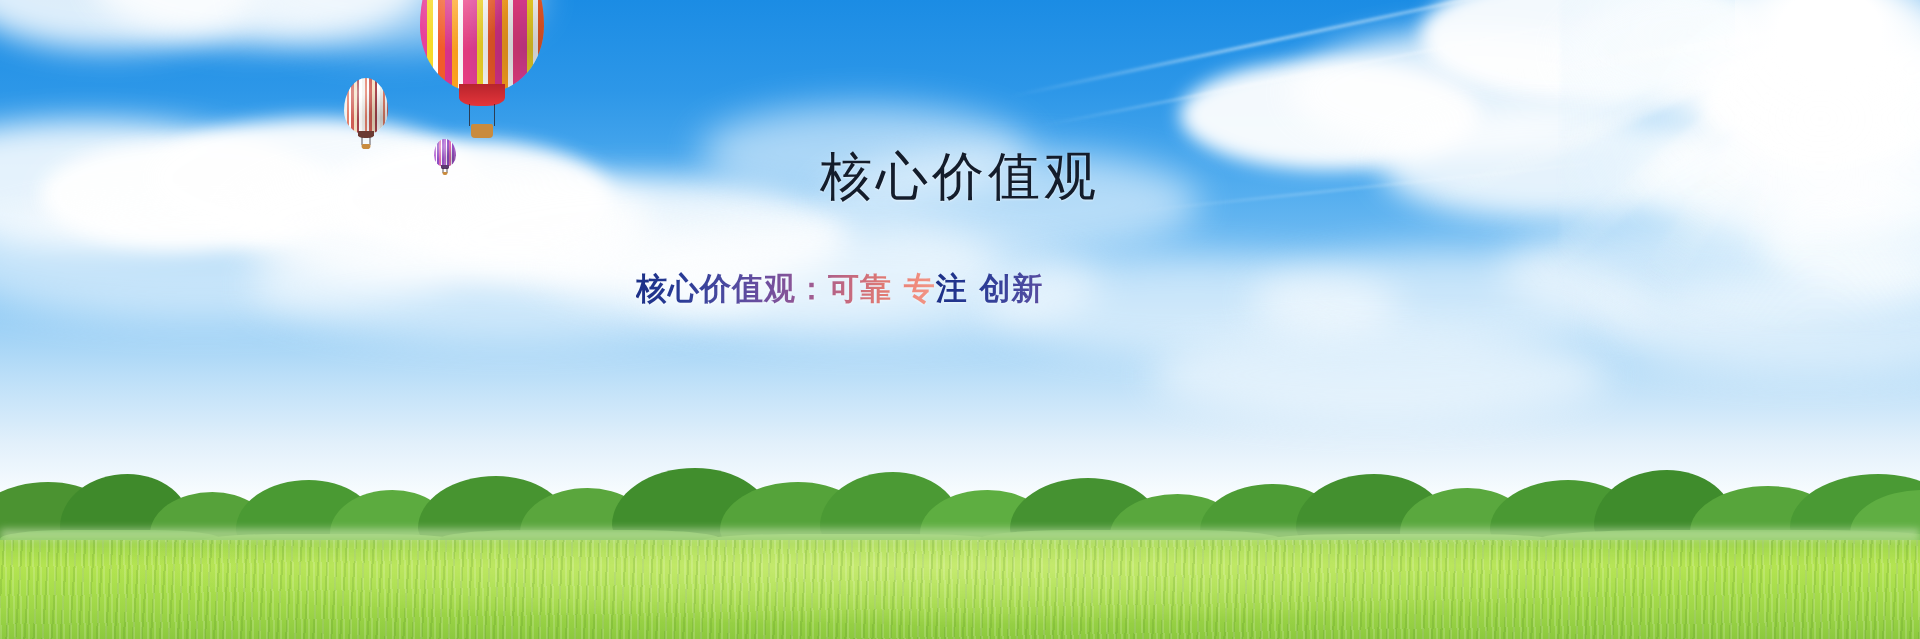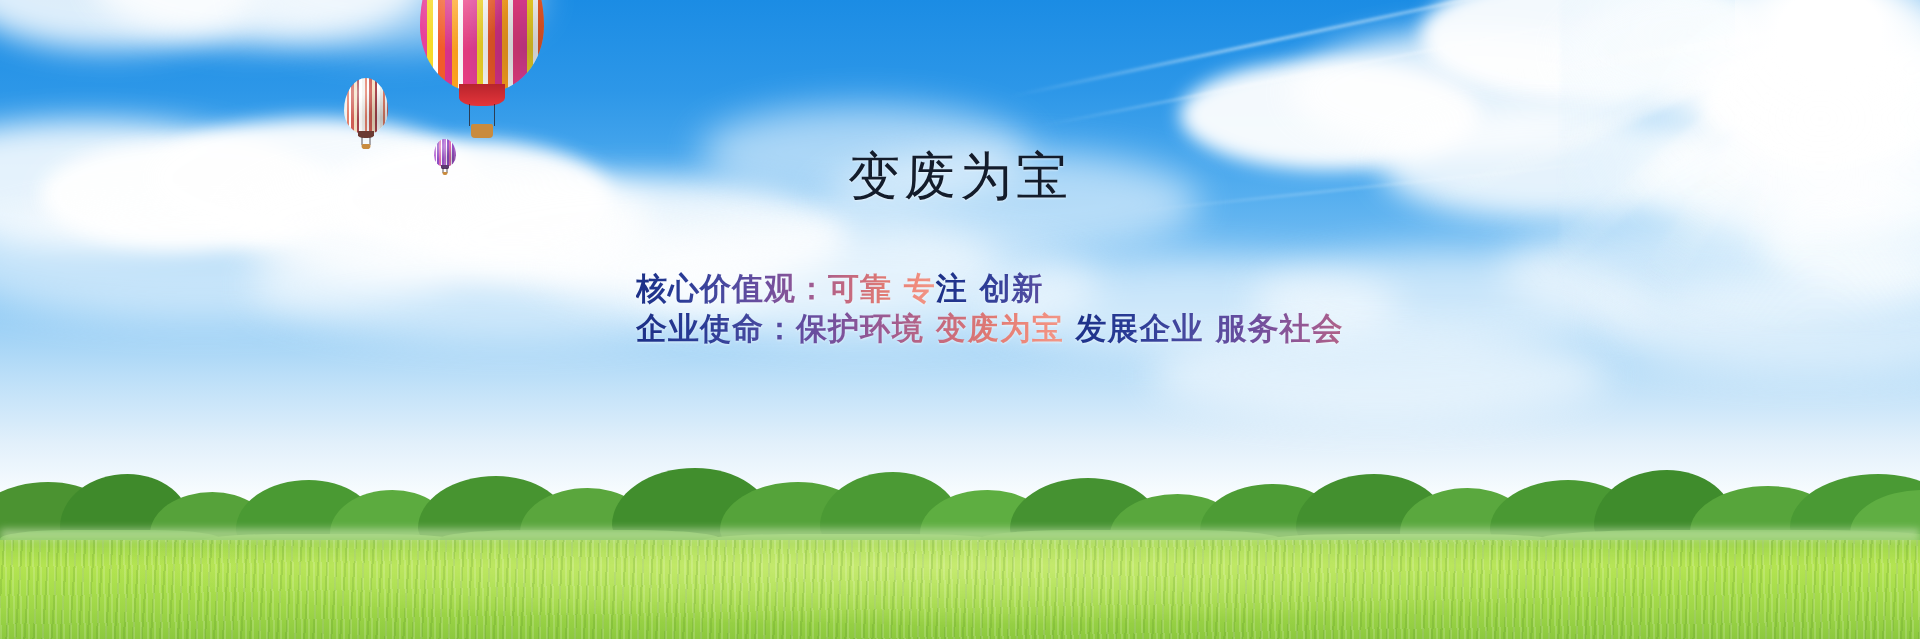--- a/index.html
+++ b/index.html
@@ -380,22 +380,21 @@
     <div class="tree" style="left:1260px; width:300px; height:26px; background:#79c354; border-radius:30% 30% 10% 10%;"></div>
     <div class="tree" style="left:1540px; width:400px; height:30px; background:#6fbb4d; border-radius:30% 30% 10% 10%;"></div>
   </div>
 
   <div class="grass">
     <div class="grass-top-blend"></div>
     <div class="grass-tex"></div>
   </div>
 
   <div class="headline-block">
-    <div class="title-cn">变废为宝</div>
+    <div class="title-cn">核心价值观</div>
 
 
     <div class="lines-block">
       <div class="gline l2">核心价值观：可靠 专注 创新</div>
-      <div class="gline l3">企业使命：保护环境 变废为宝 发展企业 服务社会</div>
     </div>
   </div>
 
 </div>
 
 </body></html>

